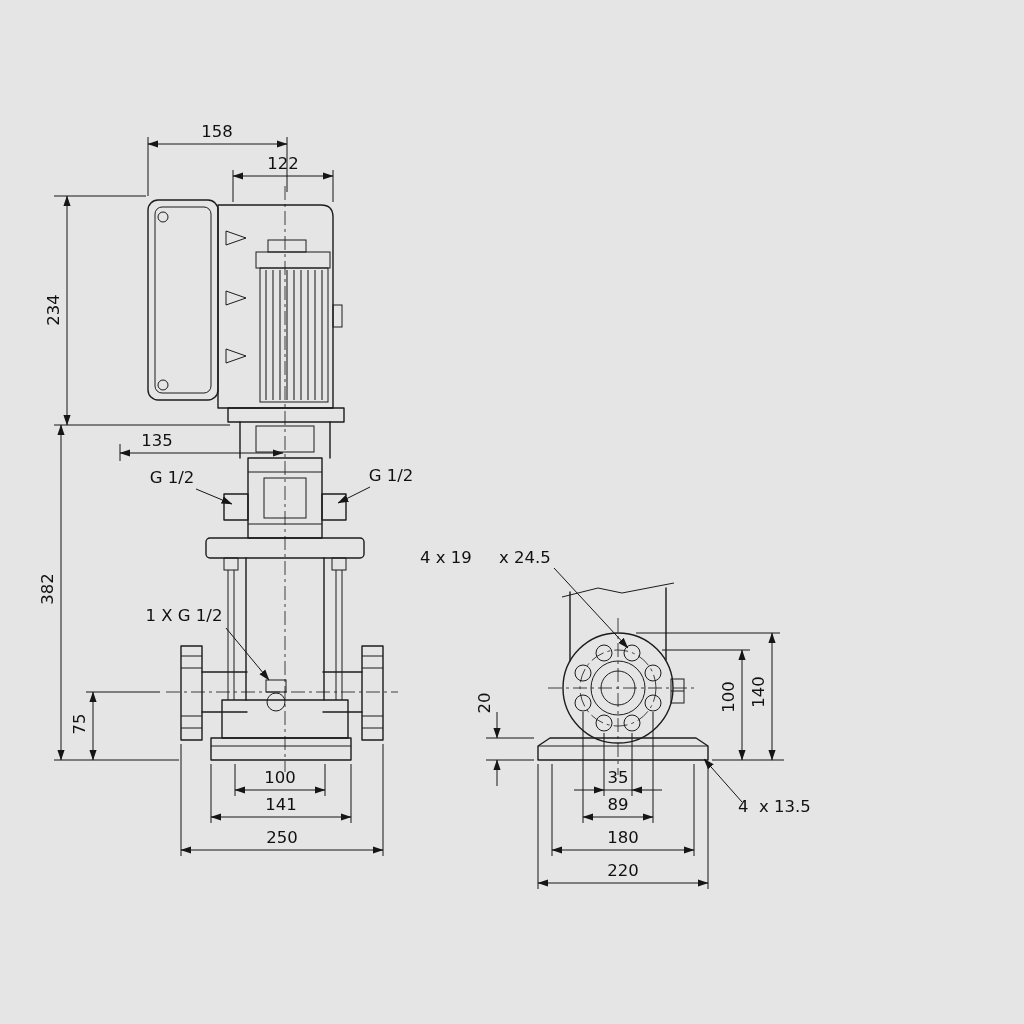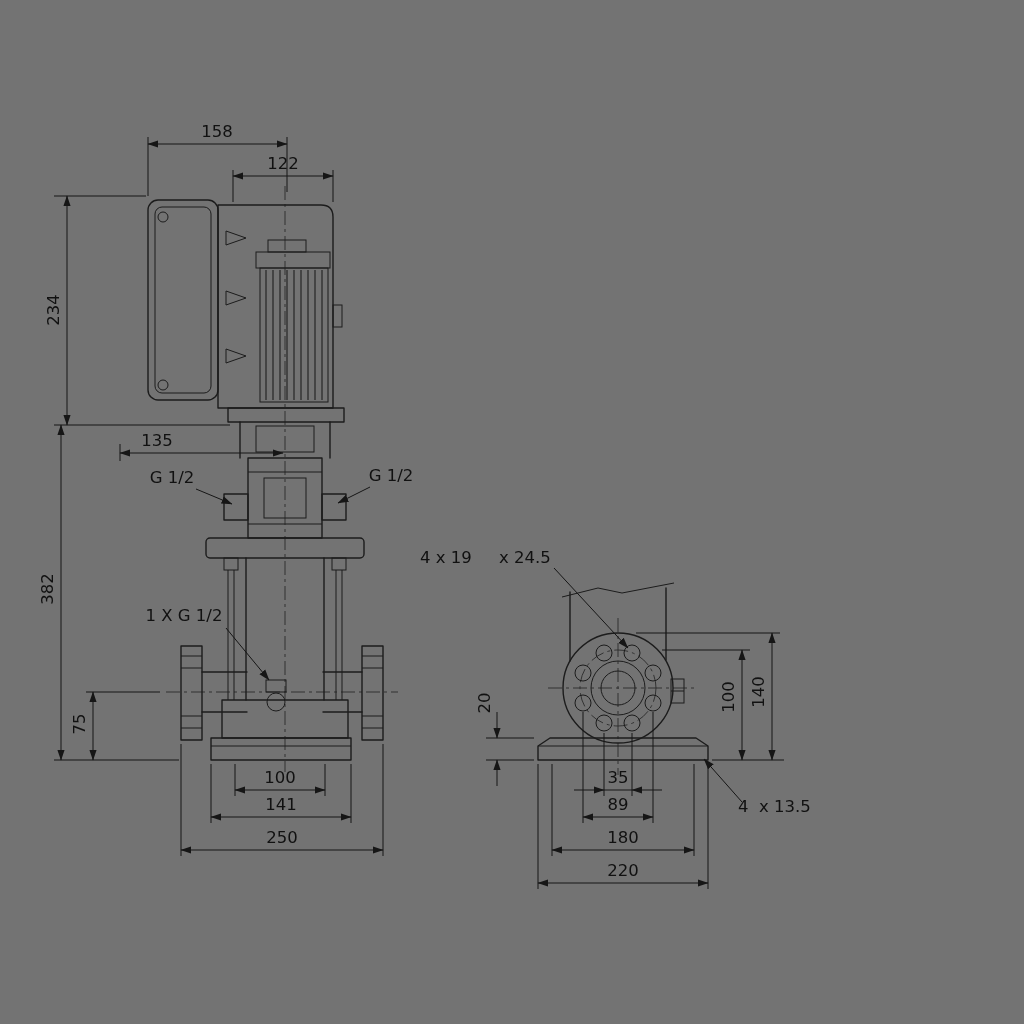--- a/index.html
+++ b/index.html
@@ -1,16 +1,16 @@
 <!DOCTYPE html>
 <html><head>
 <meta charset="utf-8">
 <style>
   html,body{margin:0;padding:0;background:#ffffff;}
-  .stage{width:1024px;height:1024px;position:relative;background:#737373;overflow:hidden;}
+  .stage{width:1024px;height:1024px;position:relative;background:#e5e5e5;overflow:hidden;}
   svg{display:block;}
   .obj{fill:none;stroke:#1c1c1c;stroke-width:1.4;stroke-linejoin:round;stroke-linecap:round;}
   .thin{fill:none;stroke:#1c1c1c;stroke-width:1;}
   .fin{fill:none;stroke:#1c1c1c;stroke-width:1.05;}
   .dim{fill:none;stroke:#161616;stroke-width:1;}
   .cl{fill:none;stroke:#2a2a2a;stroke-width:0.9;stroke-dasharray:14 4 3 4;}
   text{font-family:"DejaVu Sans","Liberation Sans",sans-serif;font-size:16.5px;fill:#111;}
 </style>
 </head>
 <body>

